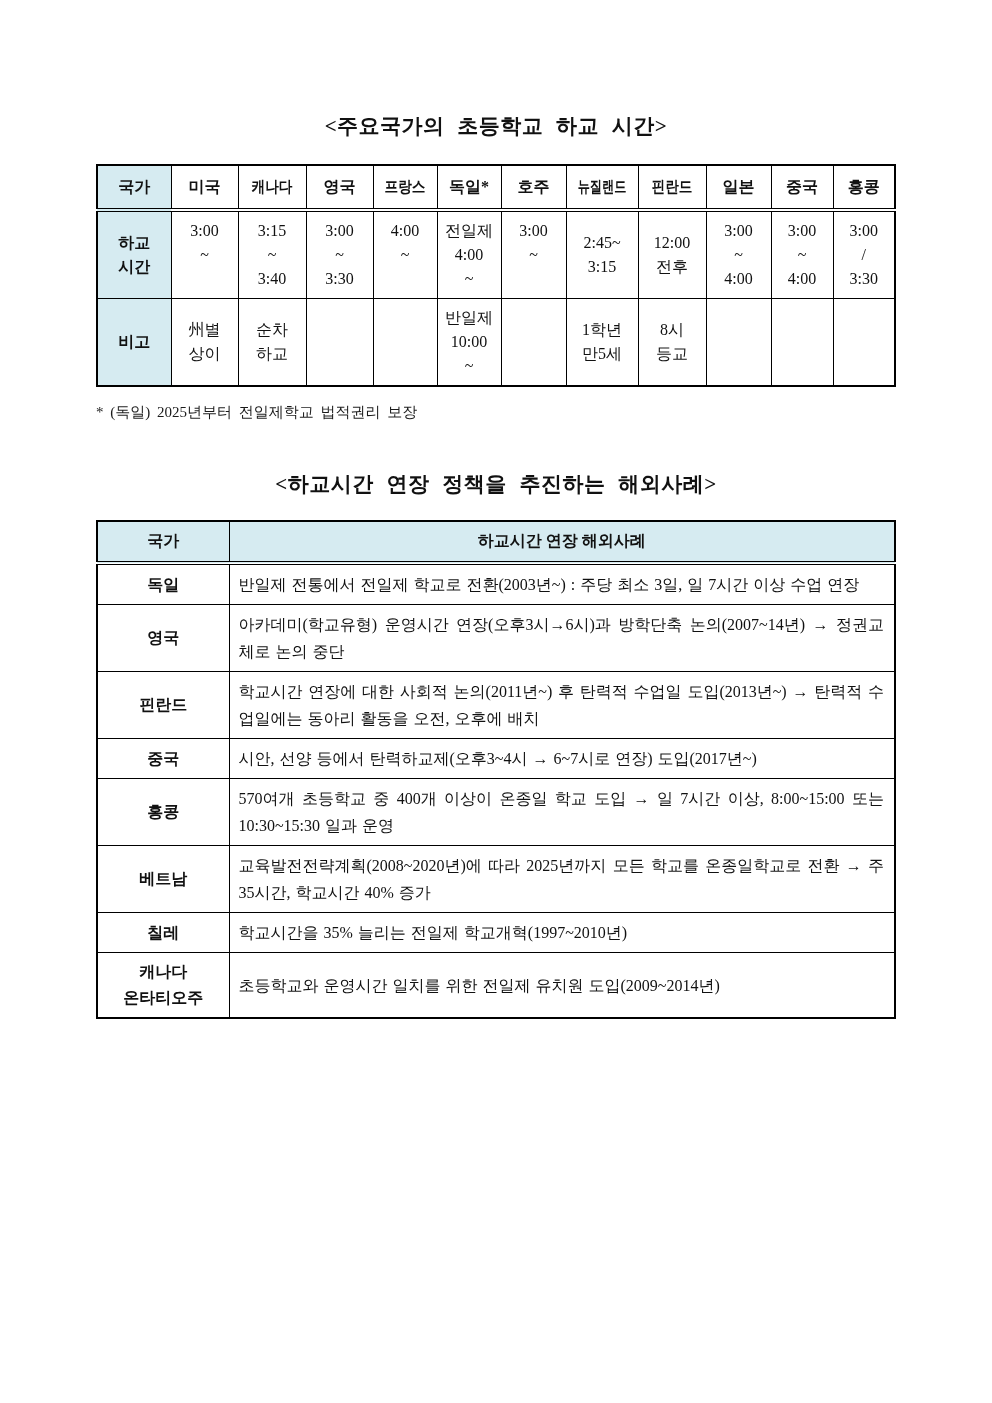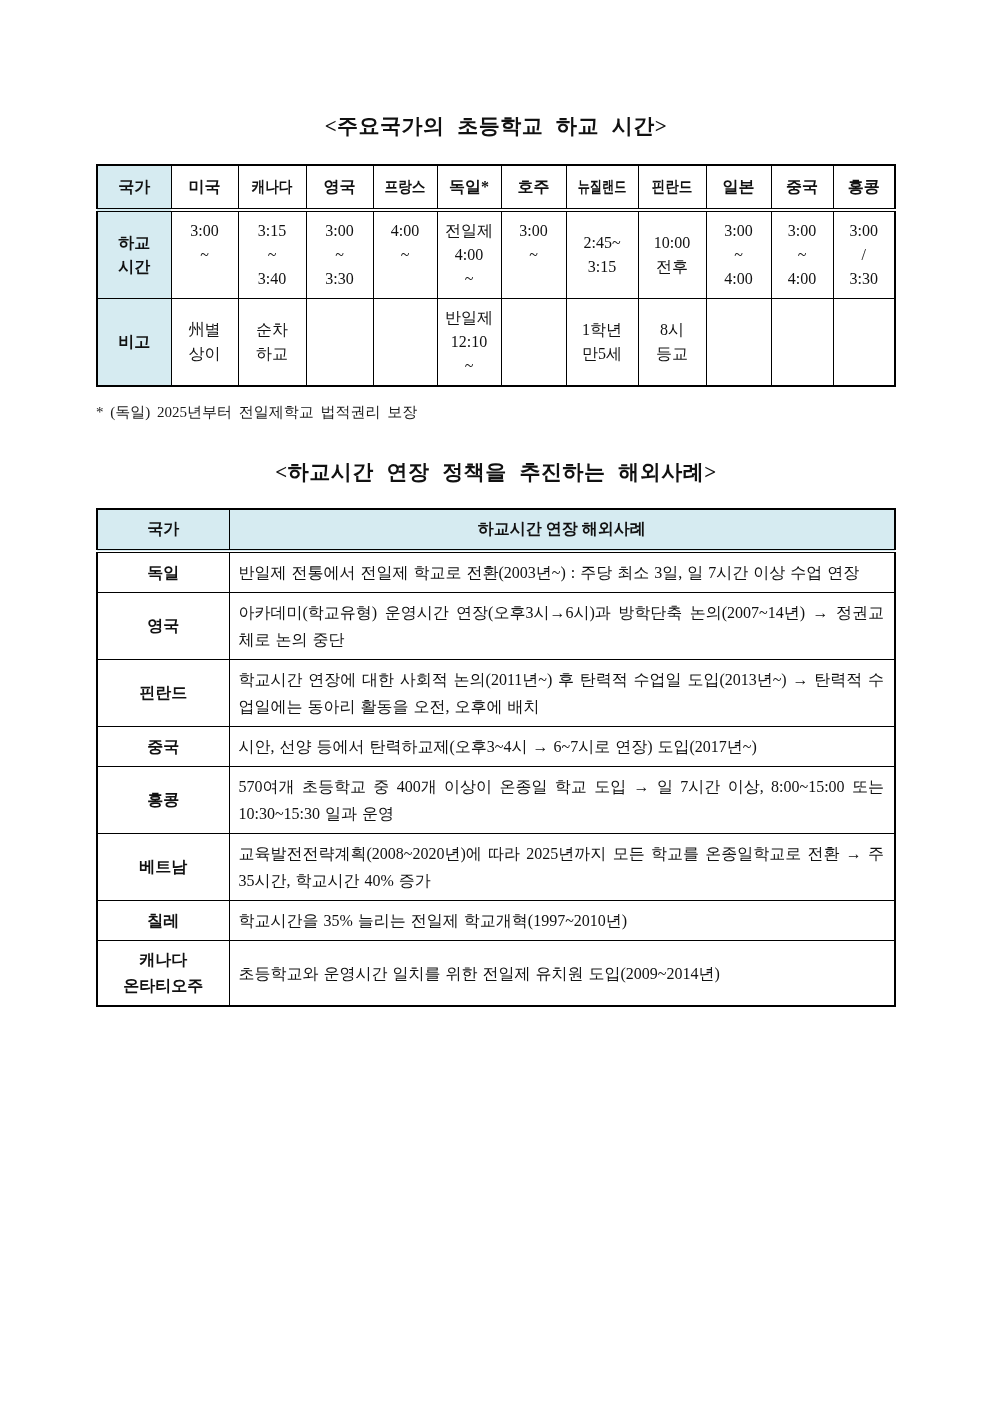--- a/index.html
+++ b/index.html
@@ -15,21 +15,21 @@
   }
   .doc-title {
     margin-top: 112px;
     text-align: center;
     font-size: 21px;
     font-weight: bold;
     letter-spacing: 0.5px;
     word-spacing: 7px;
     color: #111111;
   }
-  .doc-title.second { margin-top: 36px; }
+  .doc-title.second { margin-top: 48px; }
 
   table {
     border-collapse: collapse;
     table-layout: fixed;
     margin-left: 96px;
     width: 798px;
     color: #111111;
   }
   .t1 { margin-top: 24px; }
   .t1 th, .t1 td {
@@ -140,42 +140,42 @@
 3:30</td>
         <td class="vtop">4:00
 ~</td>
         <td>전일제
 4:00
 ~</td>
         <td class="vtop">3:00
 ~</td>
         <td>2:45~
 3:15</td>
-        <td>10:00
+        <td>12:00
 전후</td>
         <td>3:00
 ~
 4:00</td>
         <td>3:00
 ~
 4:00</td>
         <td>3:00
 /
 3:30</td>
       </tr>
       <tr class="note-row">
         <th class="rowhead">비고</th>
         <td>州별
 상이</td>
         <td>순차
 하교</td>
         <td></td>
         <td></td>
         <td>반일제
-12:10
+10:00
 ~</td>
         <td></td>
         <td>1학년
 만5세</td>
         <td>8시
 등교</td>
         <td></td>
         <td></td>
         <td></td>
       </tr>

